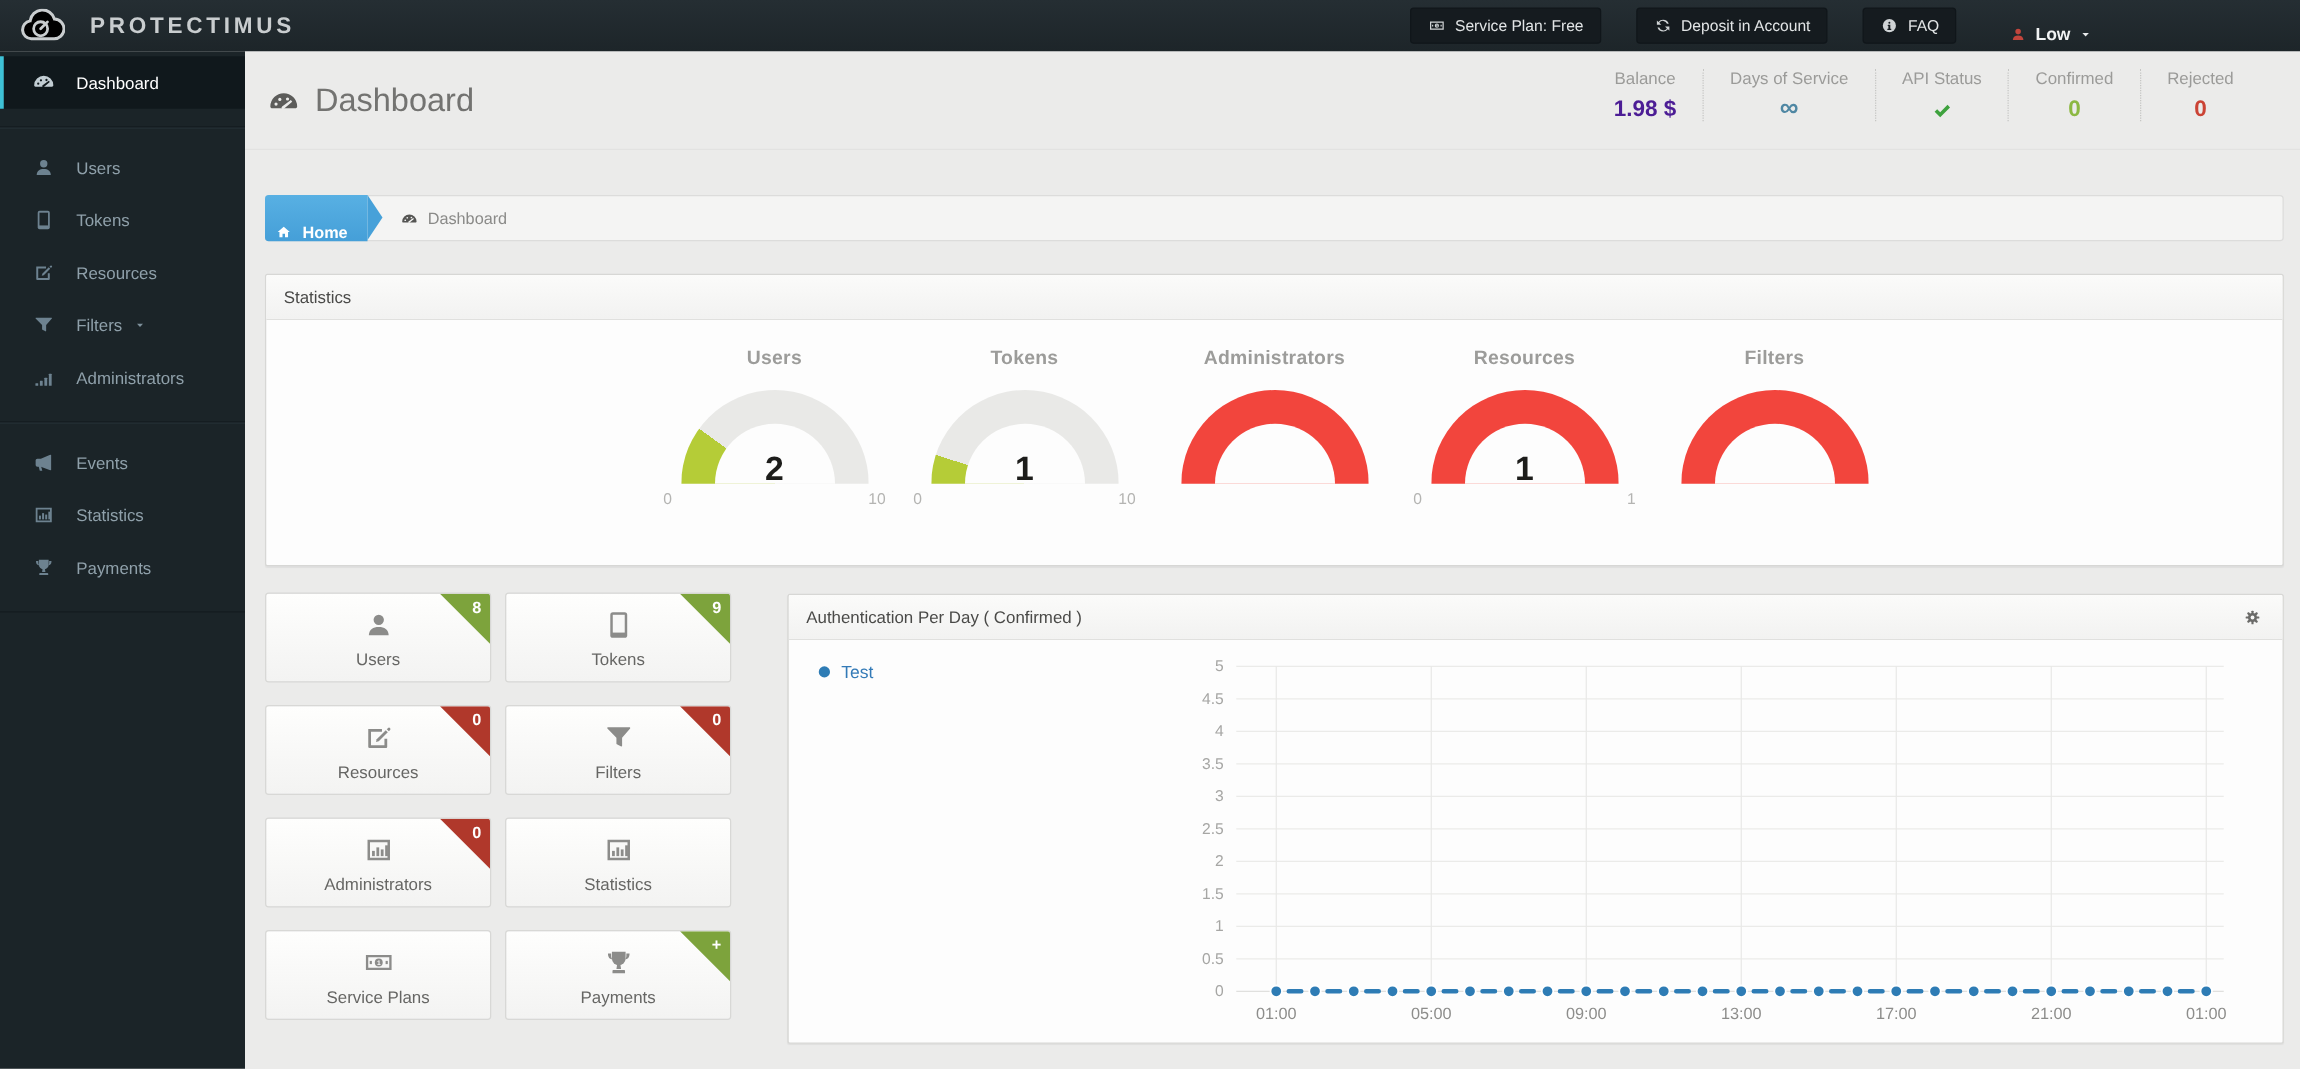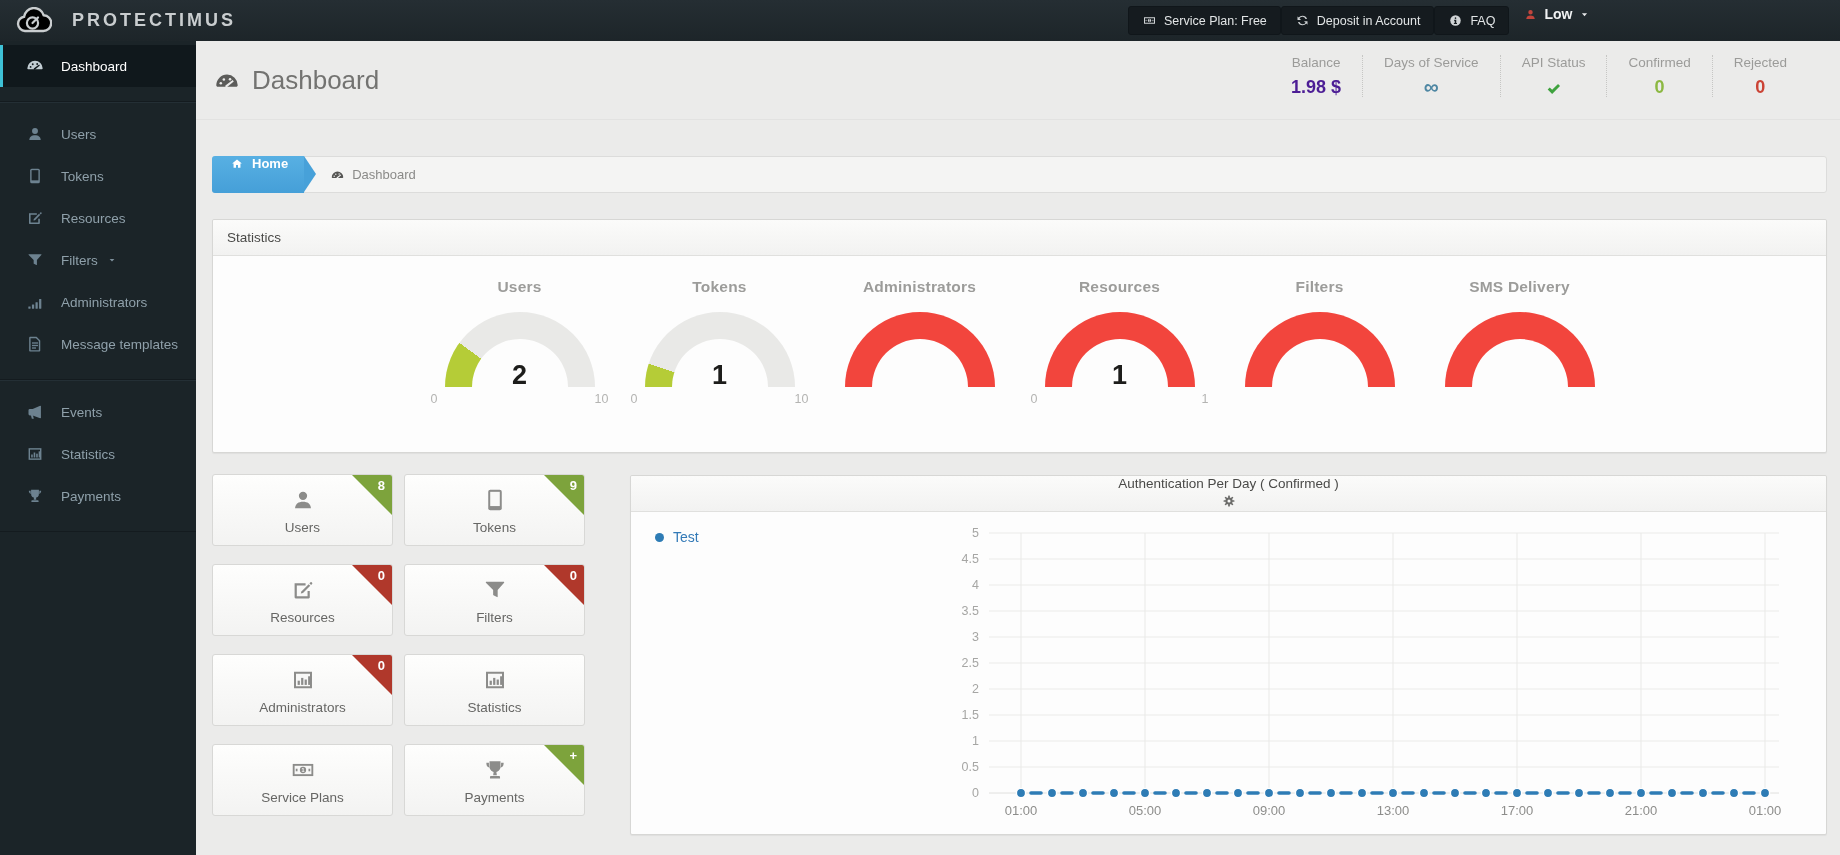--- a/index.html
+++ b/index.html
@@ -7,21 +7,21 @@
               font-family:"Liberation Sans","DejaVu Sans",sans-serif; }
   .icon { display:inline-block; vertical-align:middle; fill:currentColor; }
   .icon-cut { fill:var(--icon-bg,#fff); }
   .icon-cut-text { fill:var(--icon-bg,#fff); font-family:"Liberation Sans",sans-serif; }
 
   
   .topbar { position:absolute; left:0; top:0; width:1840px; height:41px;
             background:linear-gradient(#252e33,#1d2529); z-index:30; }
   .logo { position:absolute; left:14px; top:0; height:41px; display:flex; align-items:center; gap:20px; }
   .logo-text { color:#c9cdcf; font-size:18px; font-weight:bold; letter-spacing:3px; }
-  .topbar-right { position:absolute; left:1128px; top:6px; height:29px; display:flex; align-items:flex-start; gap:0; }
+  .topbar-right { position:absolute; left:1128px; top:6px; height:29px; display:flex; align-items:flex-end; gap:28px; }
   .topbar-btn { --icon-bg:#151b1f; height:29px; display:flex; align-items:center; gap:7px; padding:0 13px;
                 background:#151b1f; border:1px solid #10161a; border-radius:3px;
                 color:#e2e5e6; font-size:12.5px; cursor:pointer; }
   .topbar-btn .icon { color:#cfd3d5; }
   .account { display:flex; align-items:center; gap:6px; margin-left:14px; color:#f0f2f3; font-size:14px; cursor:pointer;font-weight:bold; }
   .account .person { color:#c2453c; }
   .account .caret { color:#e8eaeb; }
 
   
   .sidebar { position:absolute; left:0; top:41px; width:196px; height:814px; background:#1b2428; z-index:20; }
@@ -43,22 +43,22 @@
                 color:#737371; font-size:26px; }
   .page-title .icon { color:#5c5c5a; }
   .header-stats { position:absolute; right:32px; top:14px; display:flex; }
   .stat-col { --icon-bg:#ebebea; padding:0 21px; text-align:center; }
   .stat-col + .stat-col { border-left:1px dotted #c6c6c4; }
   .stat-label { font-size:13.5px; color:#9b9b99; margin-bottom:7px; white-space:nowrap; }
   .stat-value { font-size:18px; font-weight:bold; line-height:20px; }
 
   .breadcrumb { position:absolute; left:16px; right:13px; top:115px; height:37px;
                 background:#f4f4f3; border:1px solid #dcdcdb; border-radius:3px; display:flex; align-items:center; }
-  .crumb-home { position:relative; height:37px; margin:-1px 0 0 -1px; display:flex; align-items:flex-start; gap:8px;
-                padding:0 16px 0 18px; background:linear-gradient(#58b0e3,#459fd8);
+  .crumb-home { position:relative; height:37px; margin:-1px 0 0 -1px; display:flex; align-items:flex-end; gap:8px;
+                padding:0 16px 0 8px; background:linear-gradient(#58b0e3,#459fd8);
                 border-radius:3px 0 0 3px; color:#fff; font-size:13px; font-weight:bold; cursor:pointer; }
   .crumb-home::after { content:""; position:absolute; right:-12px; top:0; width:0; height:0;
                 border-top:18.5px solid transparent; border-bottom:18.5px solid transparent; border-left:12px solid #47a1d9; }
   .crumb-current { --icon-bg:#f4f4f3; display:flex; align-items:center; gap:7px; margin-left:26px;
                    color:#8a8a88; font-size:13px; }
   .crumb-current .icon { color:#55555_3; color:#555553; }
 
   .panel { position:absolute; background:#fdfdfd; border:1px solid #d7d7d5; border-radius:2px;
            box-shadow:0 1px 1px rgba(0,0,0,.05); }
   .panel-header { height:36px; display:flex; align-items:center; padding:0 14px;
@@ -85,21 +85,21 @@
           border:1px solid #d8d8d6; border-radius:3px; overflow:hidden; cursor:pointer;
           display:flex; flex-direction:column; align-items:center; justify-content:center; gap:6px; }
   .tile .icon { color:#8c8c8a; }
   .tile-label { font-size:13.5px; color:#666664; }
   .tile-corner { position:absolute; top:0; right:0; width:0; height:0;
                  border-left:40px solid transparent; }
   .tile-badge-num { position:absolute; top:3px; right:7px; color:#fff; font-size:13px; font-weight:bold; }
 
   
   .chart-panel { left:434px; right:13px; top:434px; height:360px; }
-  .chart-panel .panel-header { justify-content:space-between;flex-direction:column; }
+  .chart-panel .panel-header { justify-content:space-between; }
   .chart-gear { --icon-bg:#f7f7f6; border:none; background:transparent; color:#6b6b69; cursor:pointer; padding:2px; }
   .chart-body { position:relative; width:100%; height:322px; }
   .chart-legend { position:absolute; left:24px; top:17px; display:flex; align-items:center; gap:9px; }
   .legend-bullet { width:9px; height:9px; border-radius:50%; background:#2e7cb5; }
   .legend-label { font-size:14px; color:#337ab7; }
   .chart-svg { position:absolute; left:0; top:0; }
   .chart-svg text { font-family:"Liberation Sans","DejaVu Sans",sans-serif; }
 </style>
 </head>
 <body>
@@ -213,32 +213,20 @@
         <span class="side-ico">
           <svg viewBox="0 0 24 24" width="20" height="20" class="icon">
             <rect x="4" y="17.4" width="2.7" height="2.6" rx=".4"></rect>
             <rect x="8.3" y="15" width="2.7" height="5" rx=".4"></rect>
             <rect x="12.6" y="12.2" width="2.7" height="7.8" rx=".4"></rect>
             <rect x="16.9" y="8.4" width="2.7" height="11.6" rx=".4"></rect>
           </svg>
         </span>
         <span class="side-label">Administrators</span>
       </div>
-      <div class="side-item">
-        <span class="side-ico">
-          <svg viewBox="0 0 24 24" width="20" height="20" class="icon">
-            <path d="M6.3 3.4h7.6l4.4 4.4v12c0 .7-.6 1.3-1.3 1.3H6.3c-.7 0-1.3-.6-1.3-1.3V4.7c0-.7.6-1.3 1.3-1.3z"></path>
-            <path class="icon-cut" d="M6.7 5.1h6.5l3.4 3.4v10.9H6.7z"></path>
-            <rect x="8.4" y="10" width="7.2" height="1.6"></rect>
-            <rect x="8.4" y="13" width="7.2" height="1.6"></rect>
-            <rect x="8.4" y="16" width="4.8" height="1.6"></rect>
-          </svg>
-        </span>
-        <span class="side-label">Message templates</span>
-      </div>
     </div>
     <div class="side-section">
       <div class="side-item">
         <span class="side-ico">
           <svg viewBox="0 0 24 24" width="20" height="20" class="icon">
             <path d="M18.2 4.6l.9.2v14.4l-.9.2-9-3.3H5.8a1.6 1.6 0 0 1-1.6-1.6v-4.6a1.6 1.6 0 0 1 1.6-1.6h3.4z"></path>
             <path d="M7 15.4h2.4l1.2 4.6H8.2z"></path>
           </svg>
         </span>
         <span class="side-label">Events</span>
@@ -377,32 +365,20 @@
             <div class="gauge-hole"></div>
             <span class="gauge-value">1</span>
           </div>
           <div class="gauge-minmax">
             <span>0</span>
             <span>1</span>
           </div>
         </div>
         <div class="gauge-col">
           <div class="gauge-title">Filters</div>
-          <div class="gauge-arc">
-            <div class="gauge-fill" style="background: conic-gradient(from 270deg, rgb(242, 69, 61) 0deg, rgb(242, 69, 61) 180deg, rgb(233, 233, 231) 180deg, rgb(233, 233, 231) 180deg, transparent 180deg, transparent 360deg);"></div>
-            <div class="gauge-hole"></div>
-            <span class="gauge-value"></span>
-          </div>
-          <div class="gauge-minmax">
-            <span></span>
-            <span></span>
-          </div>
-        </div>
-        <div class="gauge-col">
-          <div class="gauge-title">SMS Delivery</div>
           <div class="gauge-arc">
             <div class="gauge-fill" style="background: conic-gradient(from 270deg, rgb(242, 69, 61) 0deg, rgb(242, 69, 61) 180deg, rgb(233, 233, 231) 180deg, rgb(233, 233, 231) 180deg, transparent 180deg, transparent 360deg);"></div>
             <div class="gauge-hole"></div>
             <span class="gauge-value"></span>
           </div>
           <div class="gauge-minmax">
             <span></span>
             <span></span>
           </div>
         </div>

